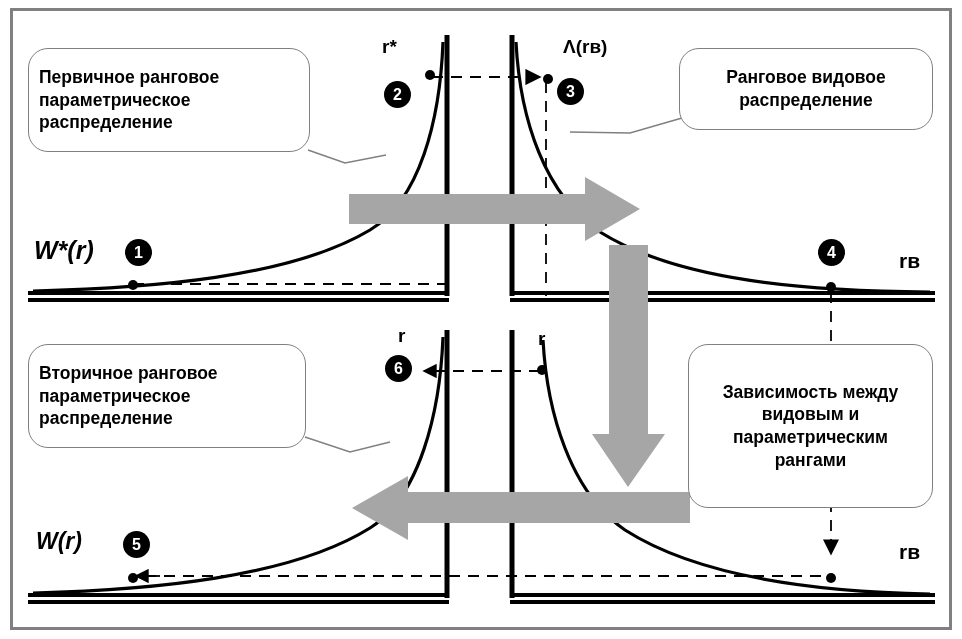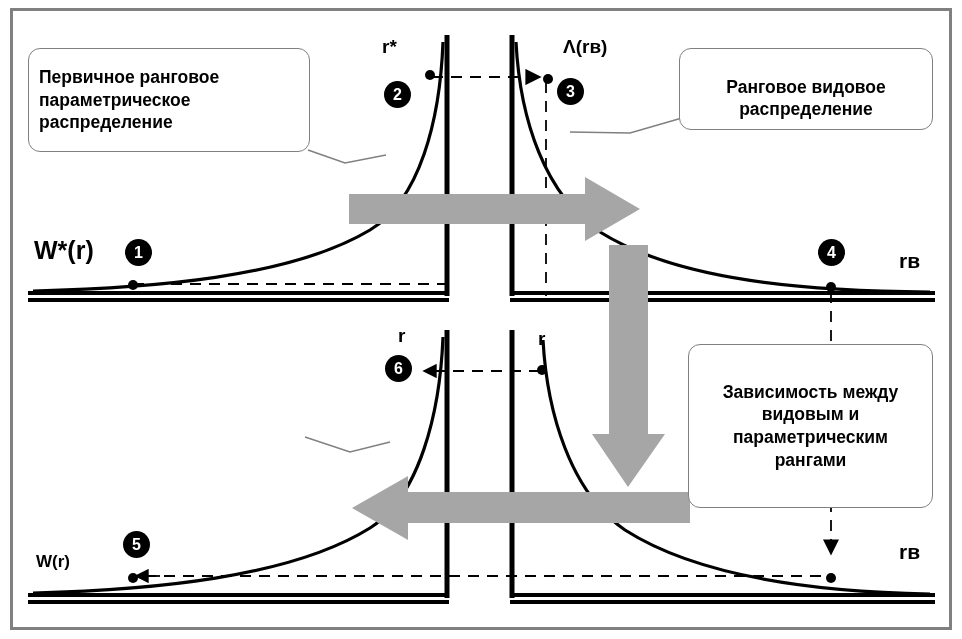--- a/index.html
+++ b/index.html
@@ -28,21 +28,21 @@
     position: absolute;
     left: 0;
     top: 0;
     width: 962px;
     height: 639px;
   }
   .callout {
     position: absolute;
     background: #ffffff;
     border: 1.5px solid #808080;
-    border-radius: 12px;
+    border-radius: 20px;
     box-sizing: border-box;
     padding: 8px 10px;
     font-size: 17.5px;
     font-weight: bold;
     color: #000000;
     line-height: 1.3;
     text-align: center;
     display: flex;
     align-items: center;
     justify-content: center;
@@ -61,20 +61,21 @@
     align-items: center;
     justify-content: center;
     font-family: "Liberation Sans", sans-serif;
   }
   .axlabel {
     position: absolute;
     font-size: 21px;
     font-weight: bold;
     color: #000000;
     white-space: nowrap;
+    font-style: italic;
   }
   .small-lbl {
     position: absolute;
     font-size: 19px;
     font-weight: bold;
     color: #000000;
     white-space: nowrap;
   }
 </style>
 </head>
@@ -158,24 +159,27 @@
 
     <polyline points="308,150 345,163 386,155" fill="none" stroke="#808080" stroke-width="1.6"></polyline>
     <polyline points="682,118 630,133 570,132" fill="none" stroke="#808080" stroke-width="1.6"></polyline>
     <polyline points="305,437 350,452 390,442" fill="none" stroke="#808080" stroke-width="1.6"></polyline>
   </svg>
 
   <div class="callout callout-left" style="left:28px; top:48px; width:282px; height:104px;">
     <span>Первичное ранговое параметрическое распределение</span>
   </div>
 
-  <div class="callout" style="left:679px; top:48px; width:254px; height:82px;align-items:flex-end;">
+  <div class="callout" style="left:679px; top:48px; width:254px; height:82px;">
     <span>Ранговое видовое распределение</span>
   </div>
 
+  <div class="callout callout-left" style="left:28px; top:344px; width:278px; height:104px;">
+    <span>Вторичное ранговое параметрическое распределение</span>
+  </div>
 
   <div class="callout" style="left:688px; top:344px; width:245px; height:164px;">
     <span>Зависимость между видовым и параметрическим рангами</span>
   </div>
 
   <div class="badge" style="left:125px; top:239px;">
     <span>1</span>
   </div>
   <div class="badge" style="left:384px; top:81px;">
     <span>2</span>
@@ -190,21 +194,21 @@
     <span>5</span>
   </div>
   <div class="badge" style="left:385px; top:355px;">
     <span>6</span>
   </div>
 
   <div class="axlabel" style="left:34px; top:236px; font-size:25px;">
     <span>W*(r)</span>
   </div>
 
-  <div class="axlabel" style="left:36px; top:552px; font-size:17px;">
+  <div class="axlabel" style="left:36px; top:528px; font-size:23px;">
     <span>W(r)</span>
   </div>
 
   <div class="small-lbl" style="left:382px; top:36px;">
     <span>r*</span>
   </div>
 
   <div class="small-lbl" style="left:549px; top:36px;margin-left:14px;">
     <span>Λ(rв)</span>
   </div>

